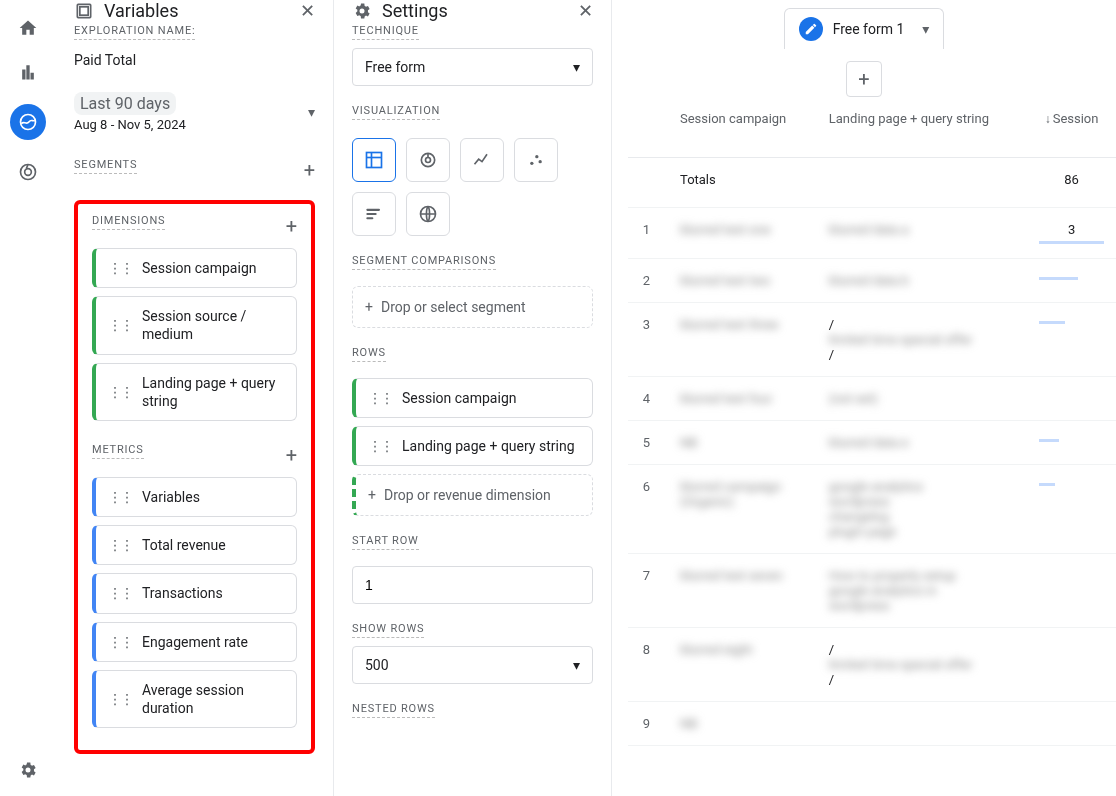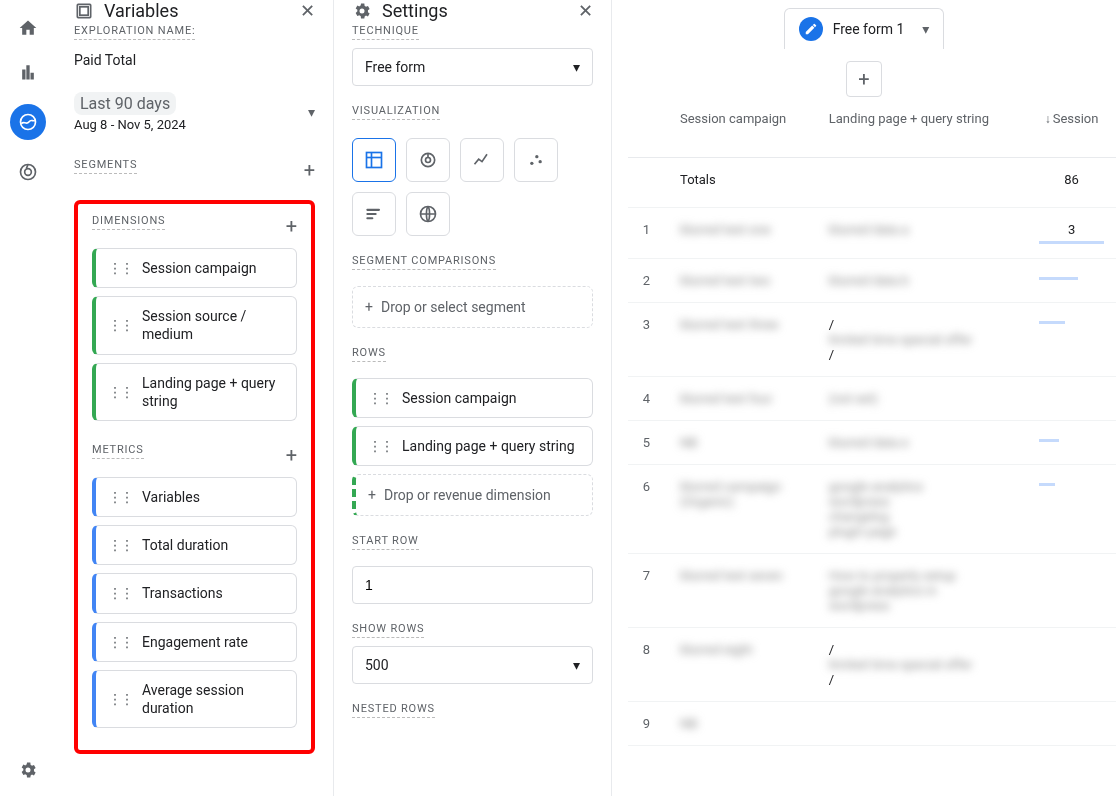--- a/index.html
+++ b/index.html
@@ -164,21 +164,21 @@
         <div class="section-row mt">
           <div class="section-label">METRICS</div>
           <span class="plus-icon">+</span>
         </div>
         <div class="chip met">
           <span class="drag-handle">⋮⋮</span>
           <span class="chip-label">Variables</span>
         </div>
         <div class="chip met">
           <span class="drag-handle">⋮⋮</span>
-          <span class="chip-label">Total duration</span>
+          <span class="chip-label">Total revenue</span>
         </div>
         <div class="chip met">
           <span class="drag-handle">⋮⋮</span>
           <span class="chip-label">Transactions</span>
         </div>
         <div class="chip met">
           <span class="drag-handle">⋮⋮</span>
           <span class="chip-label">Engagement rate</span>
         </div>
         <div class="chip met">

